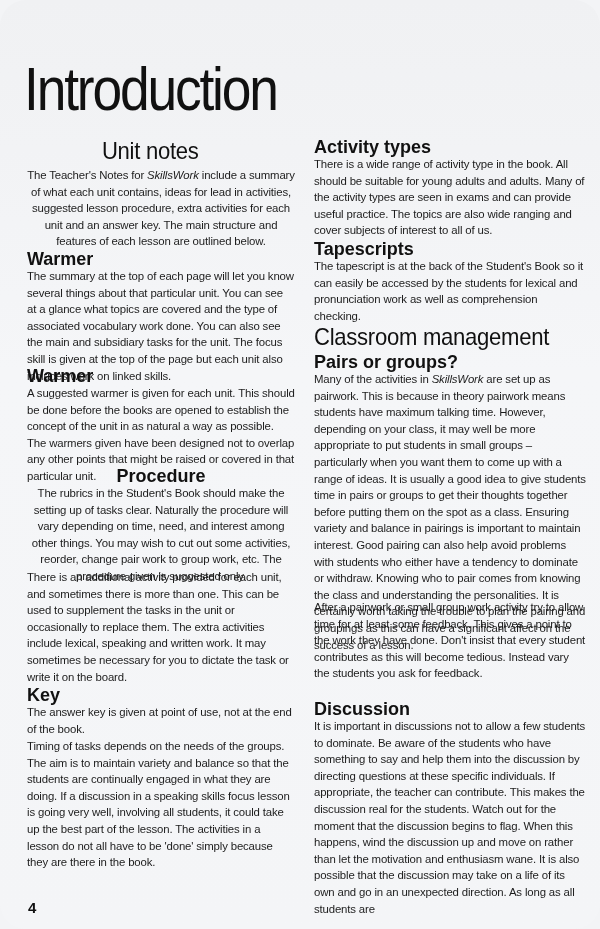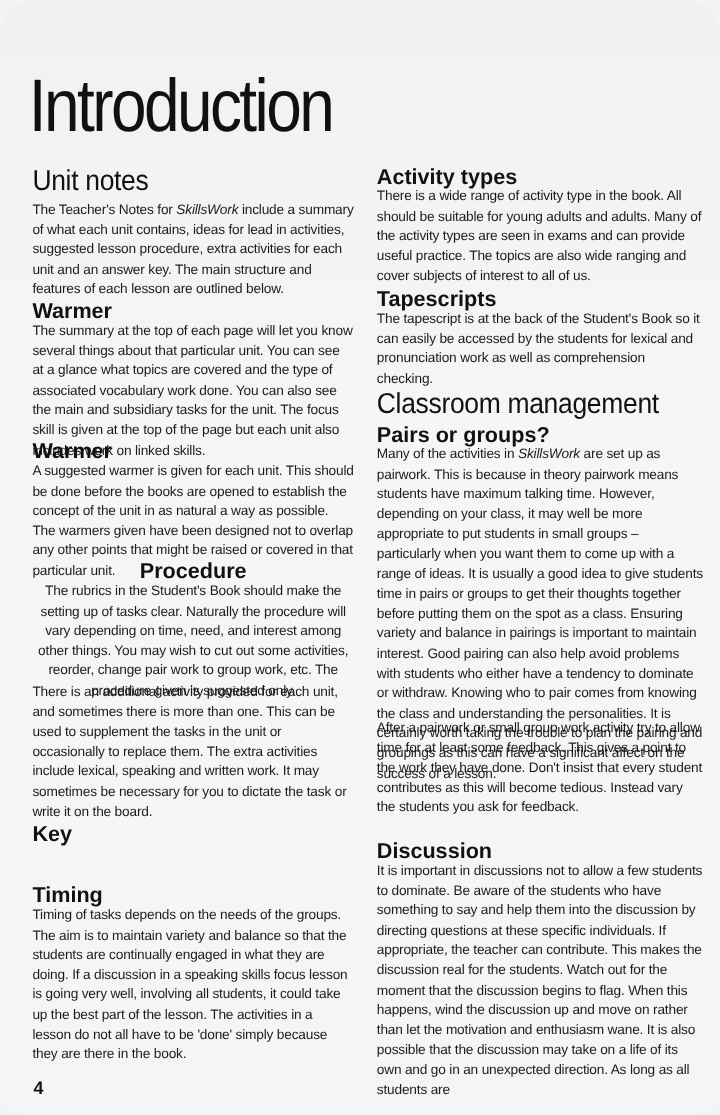--- a/index.html
+++ b/index.html
@@ -47,21 +47,21 @@
 </style>
 </head>
 <body>
 
 <div class="page">
 
   <div class="title">Introduction</div>
 
   <div class="col col-left">
 
-    <div class="block" style="top:0px;">
+    <div class="block" style="top:0px;text-align:center;">
       <div class="sec-h1">Unit notes</div>
       <p class="p"><span>The Teacher's Notes for </span><em>SkillsWork</em><span> include a summary of what each unit contains, ideas for lead in activities, suggested lesson procedure, extra activities for each unit and an answer key. The main structure and features of each lesson are outlined below.</span></p>
     </div>
 
     <div class="block" style="top:114px;">
       <div class="sec-h2">Warmer</div>
       <p class="p">The summary at the top of each page will let you know several things about that particular unit. You can see at a glance what topics are covered and the type of associated vocabulary work done. You can also see the main and subsidiary tasks for the unit. The focus skill is given at the top of the page but each unit also includes work on linked skills.</p>
     </div>
 
     <div class="block" style="top:231px;">
@@ -73,24 +73,24 @@
       <div class="sec-h2">Procedure</div>
       <p class="p">The rubrics in the Student's Book should make the setting up of tasks clear. Naturally the procedure will vary depending on time, need, and interest among other things. You may wish to cut out some activities, reorder, change pair work to group work, etc. The procedure given is suggested only.</p>
     </div>
 
     <div class="block" style="top:432px;">
       <p class="p">There is an additional activity provided for each unit, and sometimes there is more than one. This can be used to supplement the tasks in the unit or occasionally to replace them. The extra activities include lexical, speaking and written work. It may sometimes be necessary for you to dictate the task or write it on the board.</p>
     </div>
 
     <div class="block" style="top:550px;">
       <div class="sec-h2">Key</div>
+      <p class="p">The answer key is given at point of use, not at the end of the book.</p>
     </div>
 
     <div class="block" style="top:601px;">
-      <div class="sec-h2">Timing</div>
       <p class="p">Timing of tasks depends on the needs of the groups. The aim is to maintain variety and balance so that the students are continually engaged in what they are doing. If a discussion in a speaking skills focus lesson is going very well, involving all students, it could take up the best part of the lesson. The activities in a lesson do not all have to be 'done' simply because they are there in the book.</p>
     </div>
   </div>
 
   <div class="col col-right">
 
     <div class="block" style="top:2px;">
       <div class="sec-h2">Activity types</div>
       <p class="p">There is a wide range of activity type in the book. All should be suitable for young adults and adults. Many of the activity types are seen in exams and can provide useful practice. The topics are also wide ranging and cover subjects of interest to all of us.</p>
     </div>

